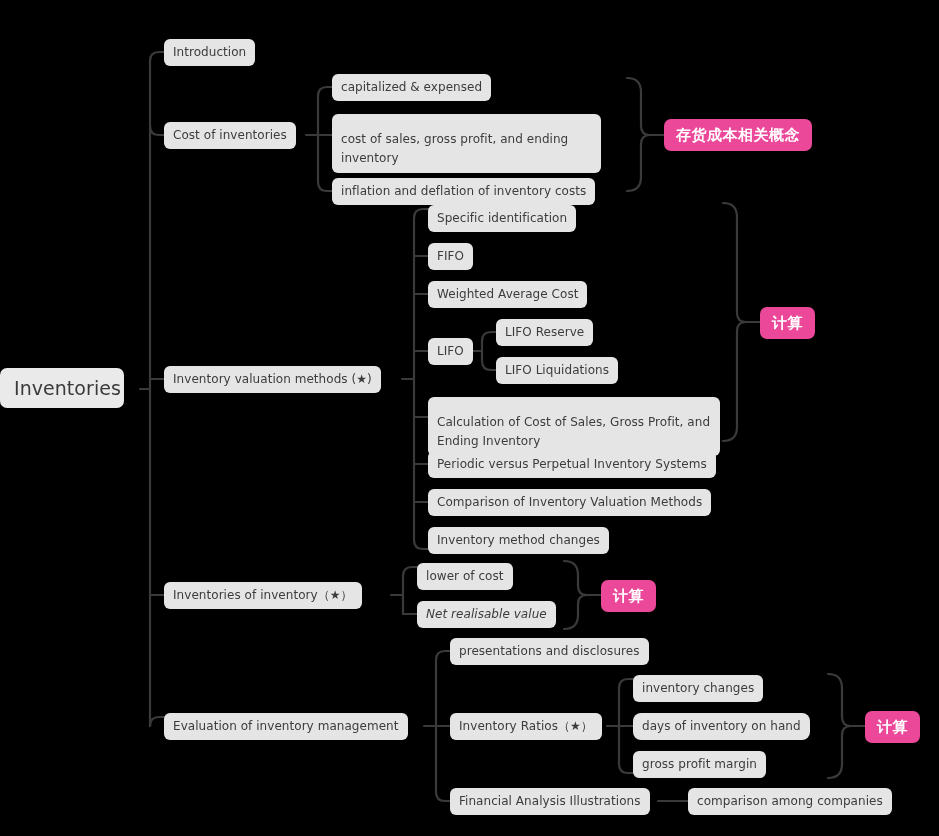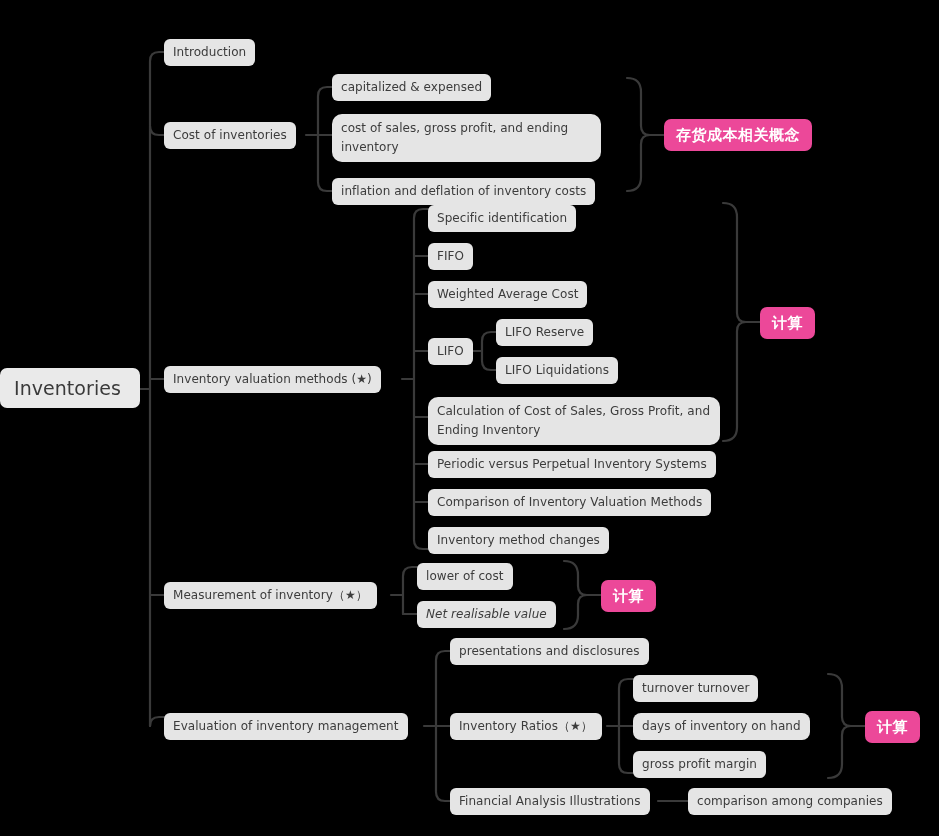--- a/index.html
+++ b/index.html
@@ -36,23 +36,22 @@
     background:#eaeaea;
     color:#3a3a3a;
     font-size:19px;
     line-height:24px;
     border-radius:7px;
     padding:8px 14px;
   }
   .node.two-line{
     white-space:normal;
     line-height:19px;
-    padding-top:5px;
+    padding-top:16px;
     padding-bottom:5px;
-    border-radius:10px;
   }
   .badge{
     position:absolute;
     box-sizing:border-box;
     background:#ec4899;
     color:#ffffff;
     border-radius:7px;
     font-family:"DejaVu Sans","Liberation Sans",sans-serif;
     font-size:15px;
     font-weight:bold;
@@ -133,29 +132,29 @@
       <path d="M619,764 Q619,773 628,773 L633,773"></path>
 
       <path d="M828,674 Q842,674 842,688 L842,717 Q842,726 851,726
                Q842,726 842,735 L842,764 Q842,778 828,778"></path>
       <path d="M851,726 L865,726"></path>
 
       <path d="M658,801 L688,801"></path>
     </g>
   </svg>
 
-  <div class="node root" style="left:0px;top:368px;width:140px;">Inventories</div>
+  <div class="node root" style="left:0px;top:368px;width:124px;">Inventories</div>
 
   <div class="node" style="left:164px;top:39px;">Introduction</div>
 
   <div class="node" style="left:164px;top:122px;">Cost of inventories</div>
 
   <div class="node" style="left:164px;top:366px;">Inventory valuation methods (★)</div>
 
-  <div class="node" style="left:164px;top:582px;">Measurement of inventory（★）</div>
+  <div class="node" style="left:164px;top:582px;">Inventories of inventory（★）</div>
 
   <div class="node" style="left:164px;top:713px;">Evaluation of inventory management</div>
 
   <div class="node" style="left:332px;top:74px;">capitalized &amp; expensed</div>
 
   <div class="node two-line" style="left:332px;top:114px;width:269px;">cost of sales, gross profit, and ending inventory</div>
 
   <div class="node" style="left:332px;top:178px;">inflation and deflation of inventory costs</div>
 
   <div class="badge" style="left:664px;top:119px;">存货成本相关概念</div>
@@ -185,21 +184,21 @@
   <div class="node" style="left:417px;top:563px;">lower of cost</div>
 
   <div class="node" style="left:417px;top:601px;font-style:italic;">Net realisable value</div>
 
   <div class="badge" style="left:601px;top:580px;">计算</div>
 
   <div class="node" style="left:450px;top:638px;">presentations and disclosures</div>
 
   <div class="node" style="left:450px;top:713px;">Inventory Ratios（★）</div>
 
-  <div class="node" style="left:633px;top:675px;">turnover turnover</div>
+  <div class="node" style="left:633px;top:675px;">inventory changes</div>
 
   <div class="node" style="left:633px;top:713px;border-radius:8px;">days of inventory on hand</div>
 
   <div class="node" style="left:633px;top:751px;text-align:right;">gross profit margin</div>
 
   <div class="badge" style="left:865px;top:711px;">计算</div>
 
   <div class="node" style="left:450px;top:788px;">Financial Analysis Illustrations</div>
 
   <div class="node" style="left:688px;top:788px;">comparison among companies</div>

